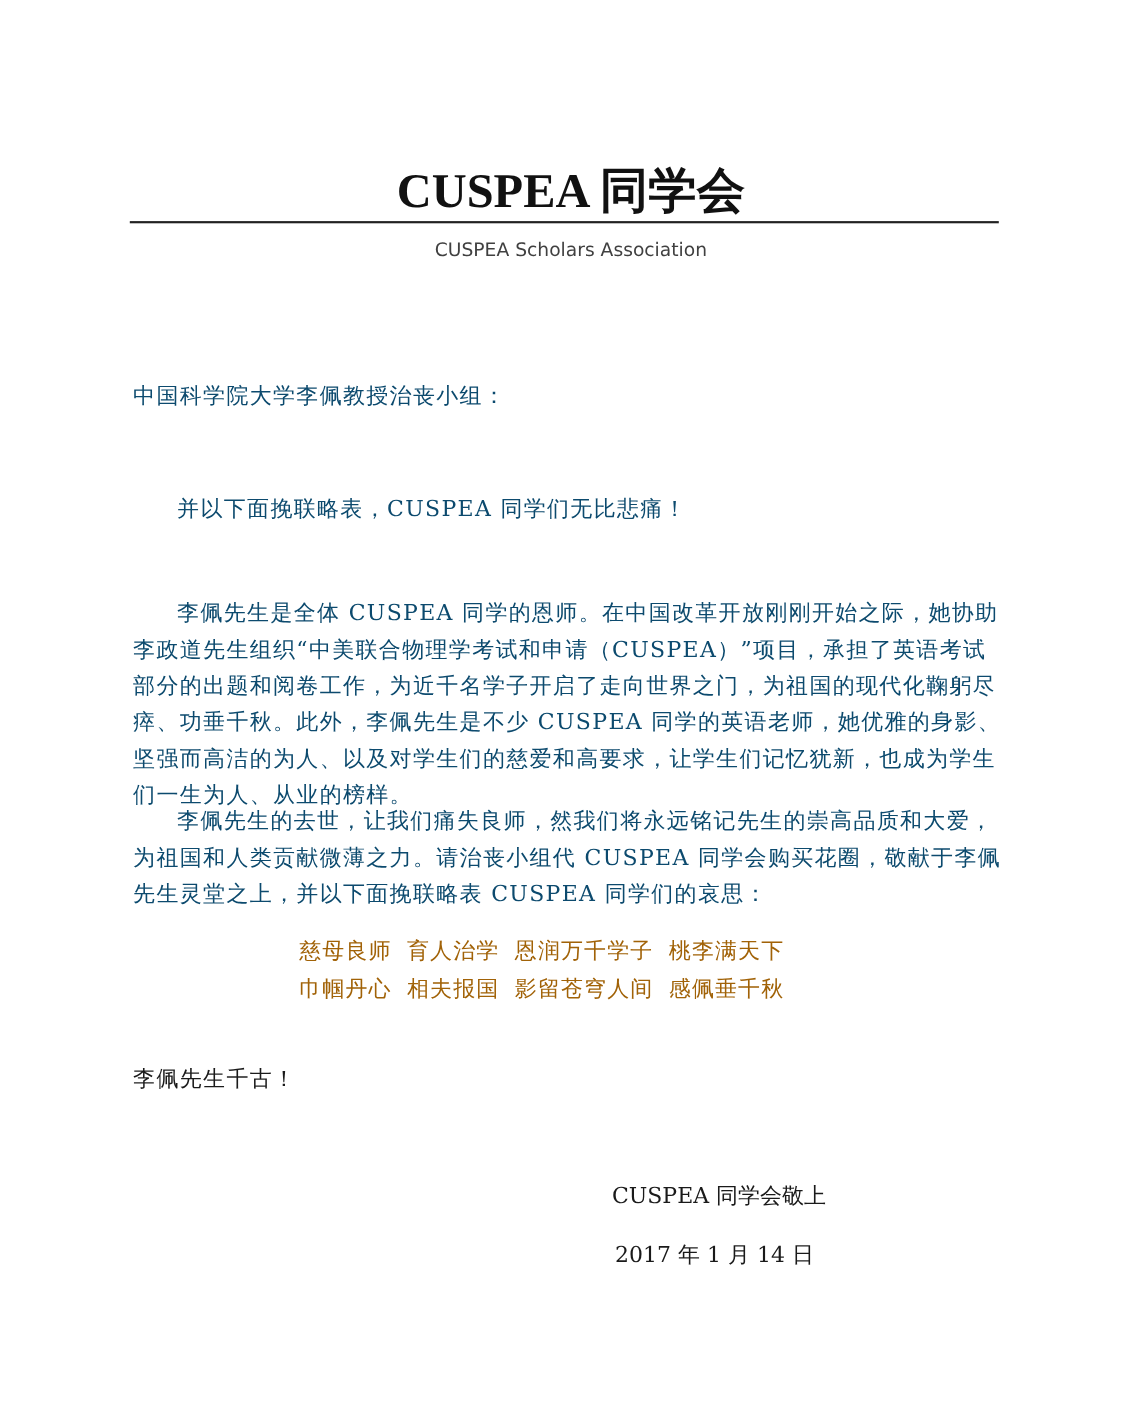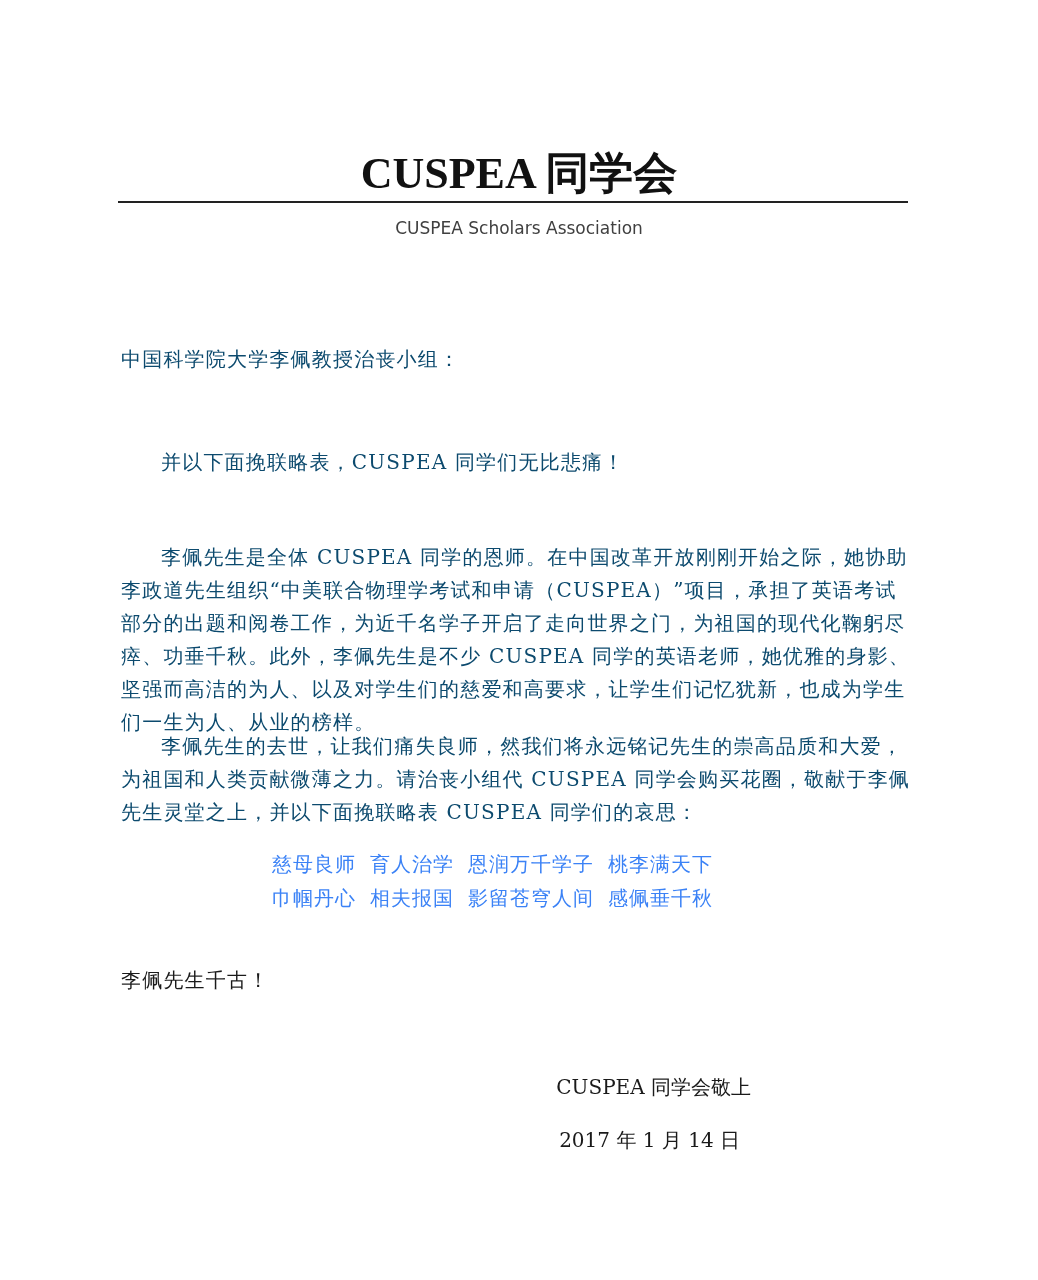--- a/index.html
+++ b/index.html
@@ -68,21 +68,21 @@
     .p3 { top: 730px; }
     .indent { text-indent: 40px; }
     .couplet {
       position: absolute;
       left: 272px;
       width: 520px;
       top: 847px;
       font-size: 20px;
       line-height: 34px;
       letter-spacing: 1px;
-      color: #3b82f6;
+      color: #a16207;
       font-family: "DejaVu Sans", "Liberation Sans", sans-serif;
     }
     .couplet-line {
       white-space: nowrap;
     }
     .couplet-line span { margin-right: 14px; }
     .closing {
       position: absolute;
       left: 121px;
       top: 964px;

